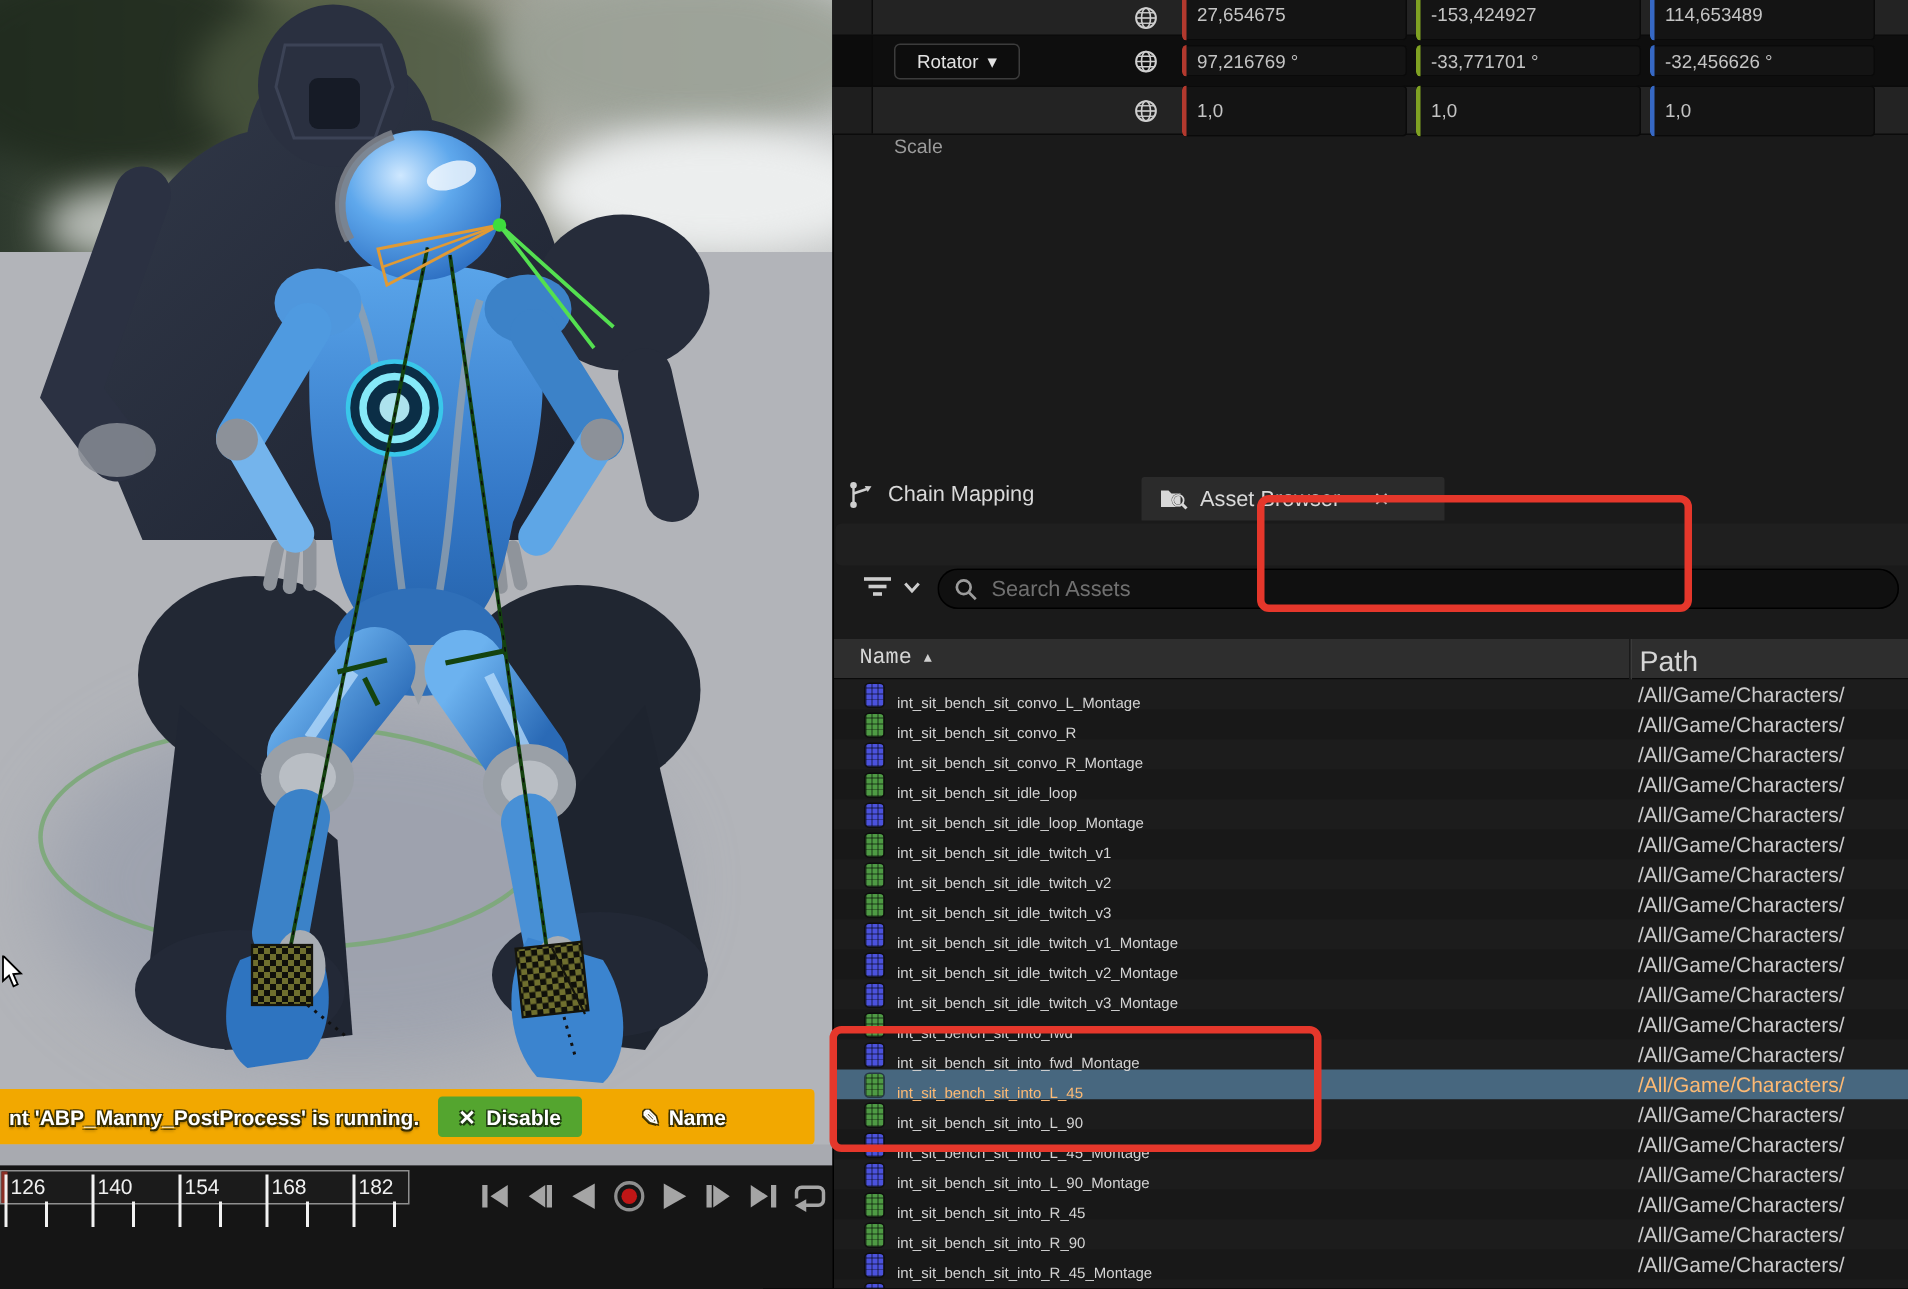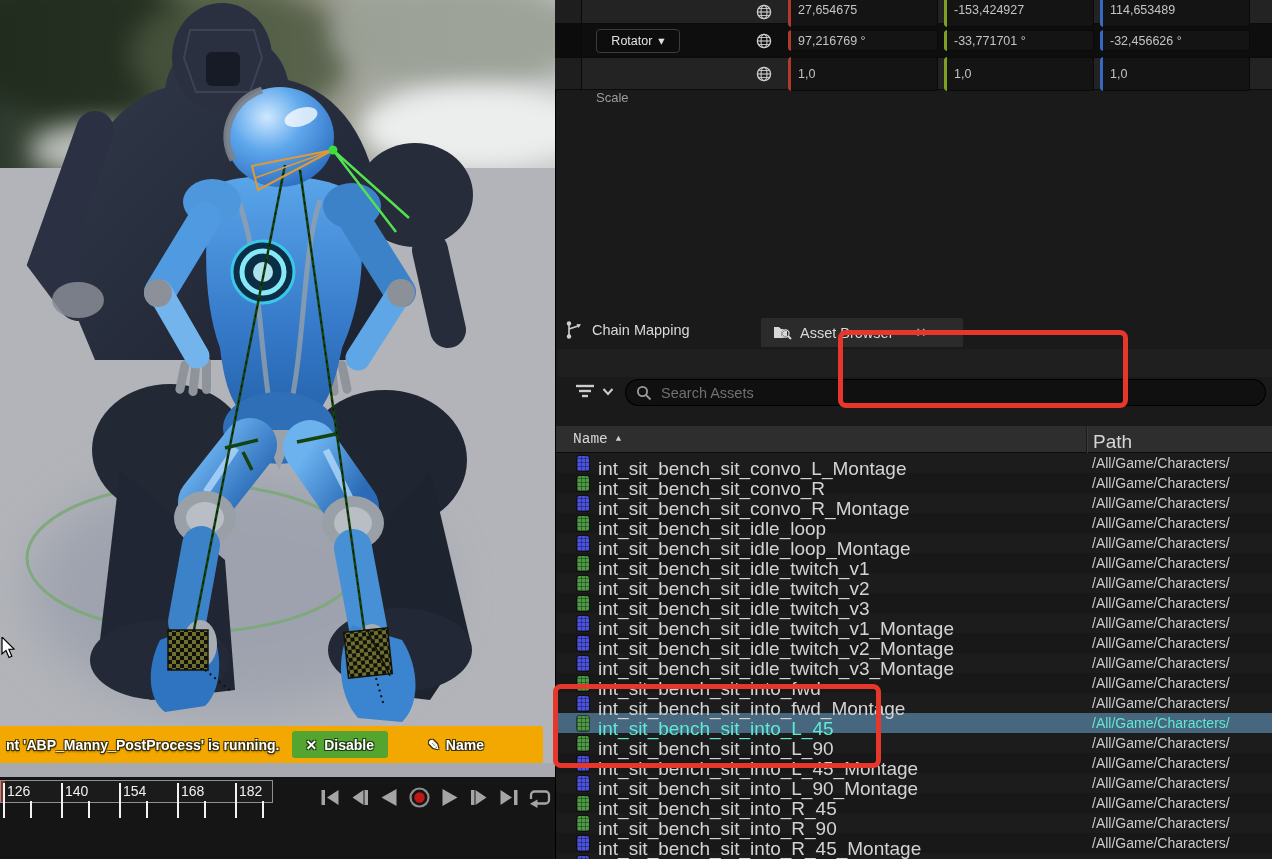--- a/index.html
+++ b/index.html
@@ -94,23 +94,23 @@
   .sortarrow{font-size:9px;color:#cfcfcf;}
   .alist{left:556px;top:453px;width:716px;height:406px;overflow:hidden;}
   .arow{height:20px;display:flex;align-items:center;background:#1c1c1c;}
   .arow.alt{background:#181818;}
   .arow.selected{background:#47677f;}
   .aicon{width:12px;height:15px;border-radius:2.5px;margin-left:21px;flex:none;box-shadow:0 0 0 1px rgba(0,0,0,.45);}
   .aicon.sequence{background:repeating-linear-gradient(0deg,rgba(0,0,0,.32) 0 1px,transparent 1px 4px),
                   repeating-linear-gradient(90deg,rgba(0,0,0,.32) 0 1px,transparent 1px 4px),#4e9a44;}
   .aicon.montage{background:repeating-linear-gradient(0deg,rgba(0,0,0,.32) 0 1px,transparent 1px 4px),
                  repeating-linear-gradient(90deg,rgba(0,0,0,.32) 0 1px,transparent 1px 4px),#4b52dd;}
-  .aname{font-size:19px;color:#d3d3d3;margin-left:9px;white-space:nowrap;margin-top:12px;}
+  .aname{font-size:10px;color:#d3d3d3;margin-left:9px;white-space:nowrap;margin-top:12px;}
   .apath{font-size:14px;color:#cccccc;margin-left:auto;width:180px;flex:none;white-space:nowrap;overflow:hidden;}
-  .arow.selected .aname,.arow.selected .apath{color:#5eead4;}
+  .arow.selected .aname,.arow.selected .apath{color:#fdba74;}
 
   
   .annot{border:5px solid #e5372b;border-radius:8px;pointer-events:none;}
   .annot1{left:838px;top:330px;width:280px;height:68px;}
   .annot2{left:553px;top:684px;width:318px;height:74px;}
 
   .cursor{left:1px;top:637px;}
 </style>
 </head>
 <body>

